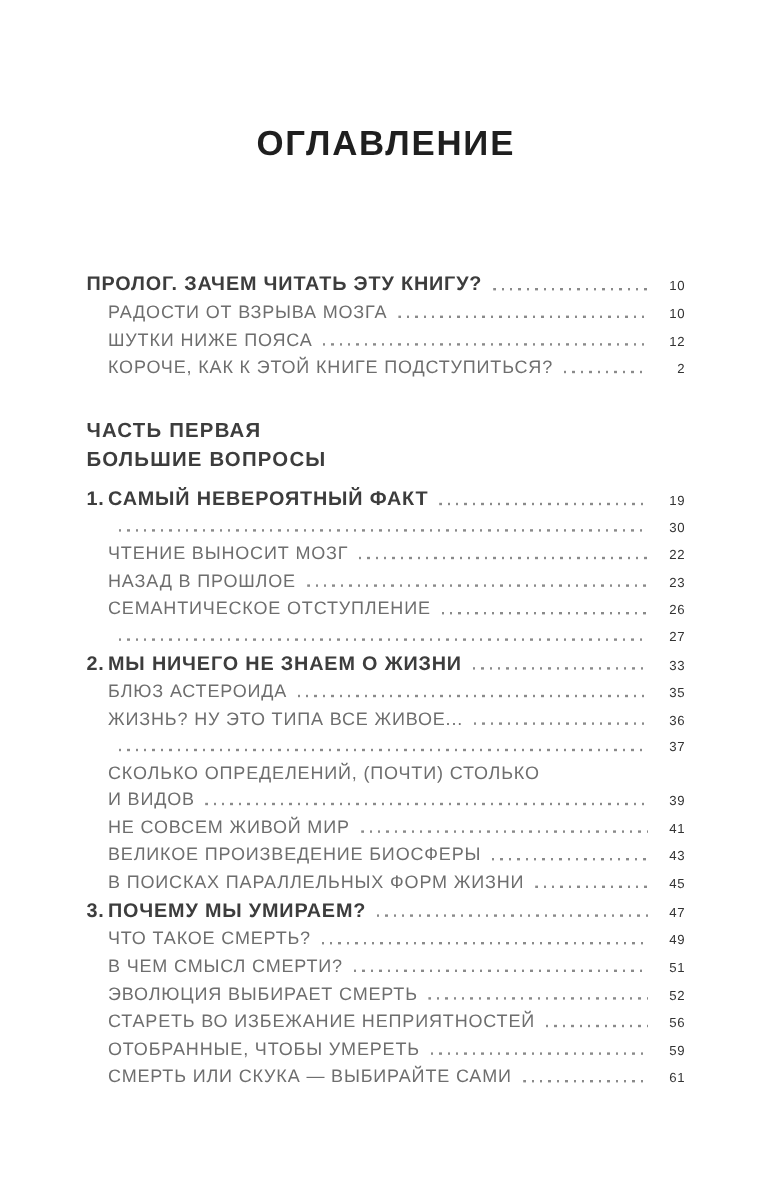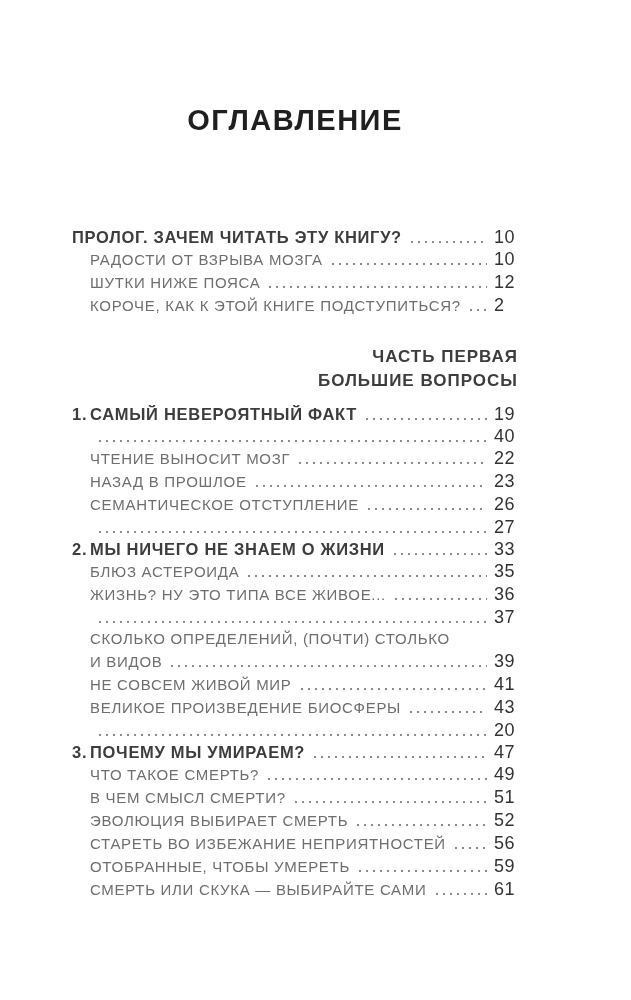--- a/index.html
+++ b/index.html
@@ -4,21 +4,21 @@
 <style>
   html, body { margin: 0; padding: 0; background: #ffffff; }
   .page {
     position: relative;
     width: 631px;
     height: 1000px;
     background: var(--bg, #ffffff);
     overflow: hidden;
     font-family: "Liberation Sans", "DejaVu Sans", sans-serif;
     box-sizing: border-box;
-    padding: 100px 113px 0 72px;
+    padding: 100px 60px 0 72px;
   }
   .page-title {
     margin: 0;
     font-size: 29px;
     line-height: 40px;
     font-weight: 600;
     letter-spacing: 1.5px;
     text-align: center;
     color: var(--title, #1f1f1f);
     white-space: nowrap;
@@ -56,29 +56,30 @@
       to right,
       var(--dots, #8a8a8a) 0 2px,
       transparent 2px 7px);
     background-repeat: repeat-x;
     background-position: left bottom;
   }
   .leader.hidden { background: none; }
   .pagenum {
     flex: none;
     min-width: 24px;
-    font-size: 18px;
+    text-align: right;
+    font-size: 11px;
     font-weight: 400;
     letter-spacing: 0.5px;
     color: var(--pagenum, #333333);
   }
   .row.chapter .pagenum { font-weight: 400; }
   .toc-part {
     margin: 28px 0 10px 0;
-    text-align: right;
+    text-align: left;
     color: var(--chapter, #333333);
     font-size: 17px;
     font-weight: 700;
     letter-spacing: 1px;
   }
   .part-line { line-height: 24px; }
 </style>
 </head>
 <body>
 
@@ -110,21 +111,21 @@
         <div class="part-line">БОЛЬШИЕ ВОПРОСЫ</div>
       </div>
       <div class="row chapter">
         <span class="chap-num">1.</span>
         <span class="label">САМЫЙ НЕВЕРОЯТНЫЙ ФАКТ</span>
         <span class="leader"></span>
         <span class="pagenum">19</span>
       </div>
       <div class="row sub">
         <span class="leader"></span>
-        <span class="pagenum">40</span>
+        <span class="pagenum">30</span>
       </div>
       <div class="row sub">
         <span class="label">ЧТЕНИЕ ВЫНОСИТ МОЗГ</span>
         <span class="leader"></span>
         <span class="pagenum">22</span>
       </div>
       <div class="row sub">
         <span class="label">НАЗАД В ПРОШЛОЕ</span>
         <span class="leader"></span>
         <span class="pagenum">23</span>
@@ -171,22 +172,23 @@
         <span class="label">НЕ СОВСЕМ ЖИВОЙ МИР</span>
         <span class="leader"></span>
         <span class="pagenum">41</span>
       </div>
       <div class="row sub">
         <span class="label">ВЕЛИКОЕ ПРОИЗВЕДЕНИЕ БИОСФЕРЫ</span>
         <span class="leader"></span>
         <span class="pagenum">43</span>
       </div>
       <div class="row sub">
-        <span class="leader"></span>
-        <span class="pagenum">20</span>
+        <span class="label">В ПОИСКАХ ПАРАЛЛЕЛЬНЫХ ФОРМ ЖИЗНИ</span>
+        <span class="leader"></span>
+        <span class="pagenum">45</span>
       </div>
       <div class="row chapter">
         <span class="chap-num">3.</span>
         <span class="label">ПОЧЕМУ МЫ УМИРАЕМ?</span>
         <span class="leader"></span>
         <span class="pagenum">47</span>
       </div>
       <div class="row sub">
         <span class="label">ЧТО ТАКОЕ СМЕРТЬ?</span>
         <span class="leader"></span>

